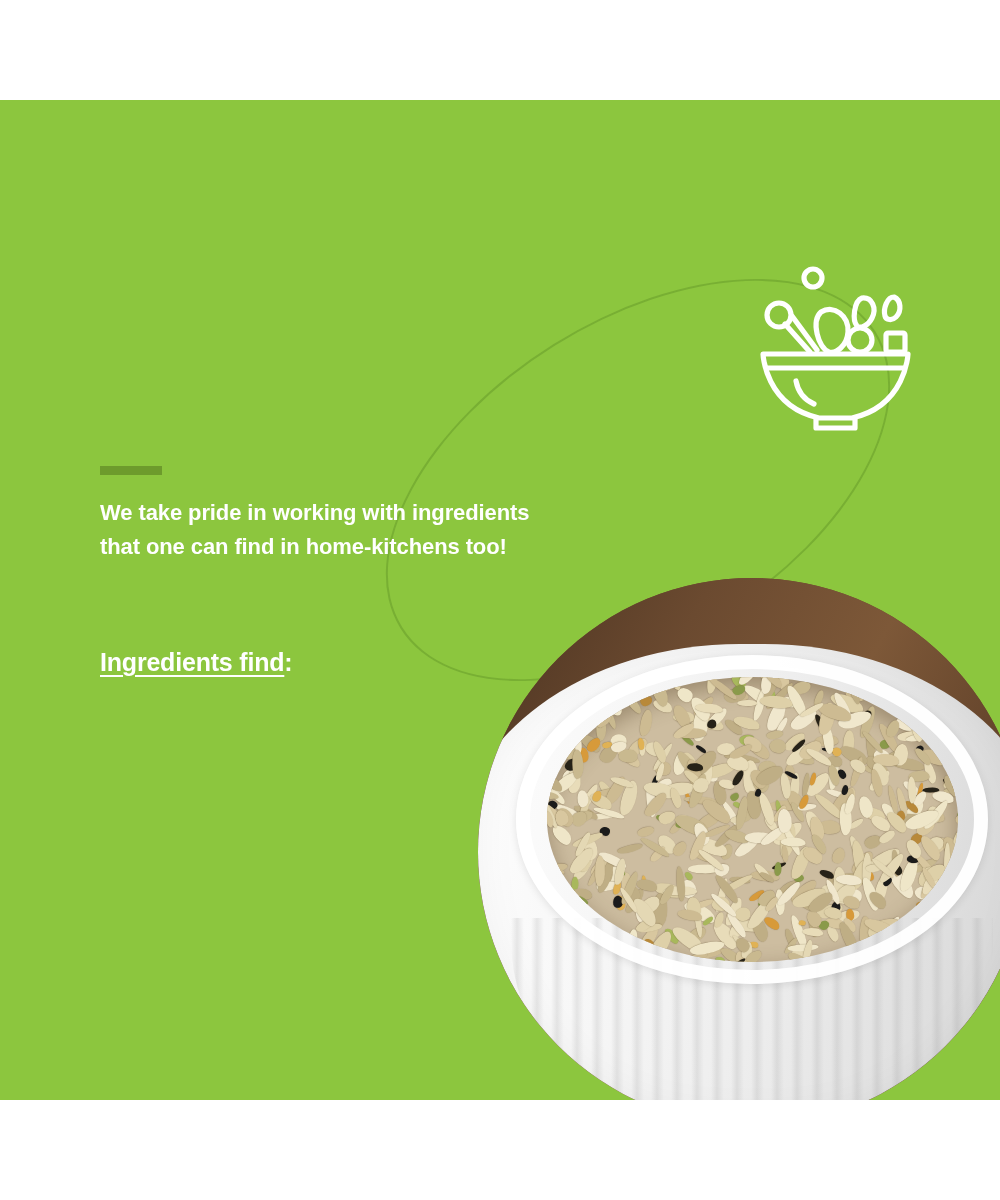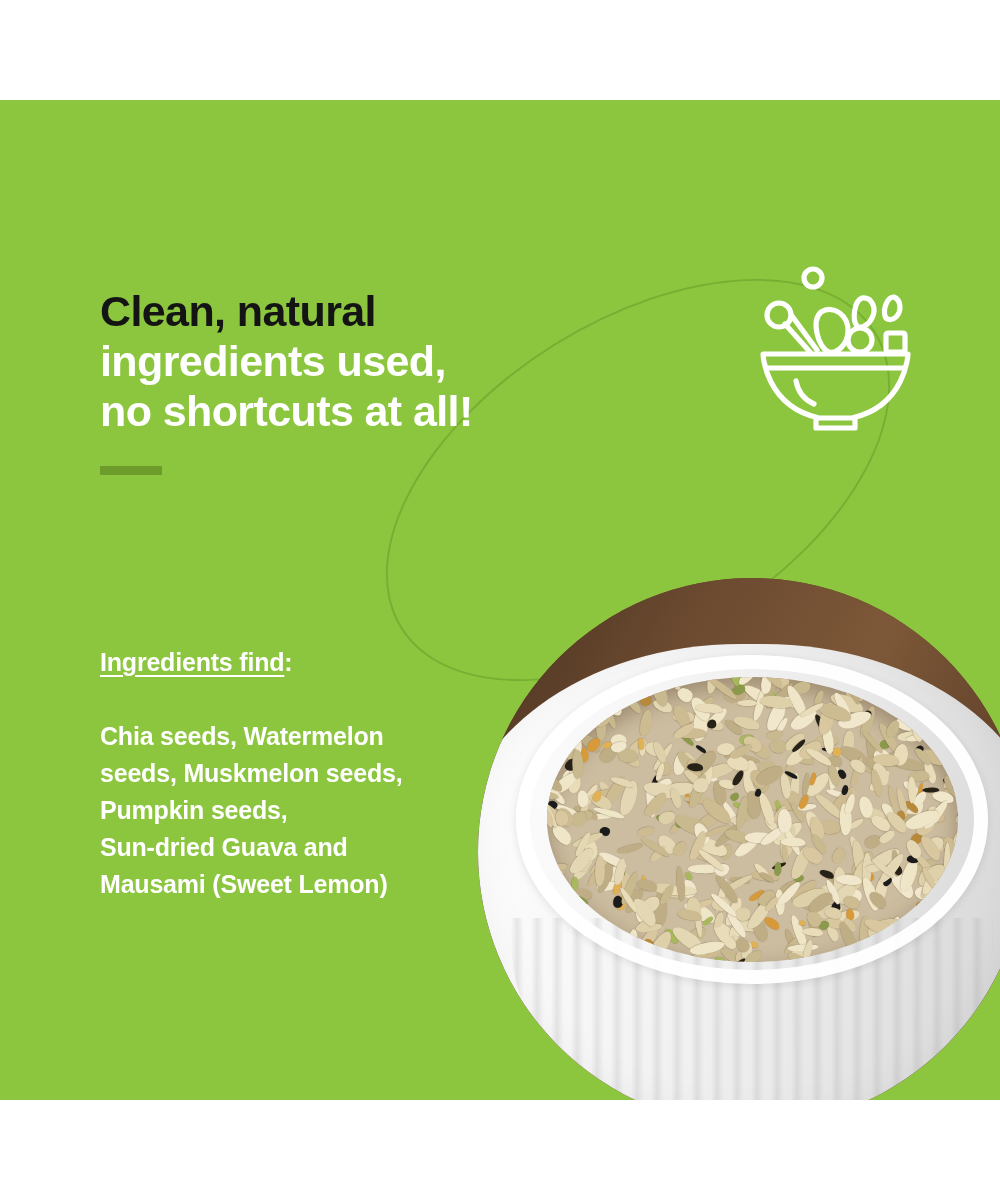--- a/index.html
+++ b/index.html
@@ -201,40 +201,30 @@
         <path d="M146 37 C153 40 154 51 148 57 C144 61 138 60 137 56 C135 49 139 37 146 37 Z"></path>
 
         <circle cx="65" cy="18" r="9"></circle>
 
         <circle cx="112" cy="80" r="12"></circle>
 
         <rect x="138" y="73" width="19" height="19" rx="2"></rect>
       </svg>
     </div>
 
-    <div class="headline">
-      <span class="ln ln-dark">Clean, natural</span>
-      <span class="ln ln-light">ingredients used,</span>
-      <span class="ln ln-light">no shortcuts at all!</span>
+
+    <div class="divider"></div>
+
+    <div class="subtitle">
+      <span class="sl">We take pride in working with ingredients</span>
+      <span class="sl">that one can find in home-kitchens too!</span>
     </div>
 
-    <div class="divider"></div>
-
-    <div class="subtitle">
-    </div>
-
     <div class="ing-heading"><span class="u">Ingredients find</span><span>:</span></div>
 
-    <div class="ing-list">
-      <span class="il">Chia seeds, Watermelon</span>
-      <span class="il">seeds, Muskmelon seeds,</span>
-      <span class="il">Pumpkin seeds,</span>
-      <span class="il">Sun-dried Guava and</span>
-      <span class="il">Mausami (Sweet Lemon)</span>
-    </div>
 
     <div class="photo-circle">
       <div class="photo-inner">
         <div class="wood"></div>
         <div class="ramekin"></div>
         <div class="ribs"></div>
         <div class="bowl-opening">
           <div class="seeds" id="seed-field">
               <span class="seed" style="left:90.15%;top:58.65%;width:5.04%;height:3.97%;background:#d8c79f;transform:translate(-50%,-50%) rotate(149deg);box-shadow:0 0.4px 1px rgba(80,60,30,0.35);"></span>
               <span class="seed" style="left:40.83%;top:36.62%;width:3.40%;height:3.13%;background:#f0e7cd;transform:translate(-50%,-50%) rotate(24deg);box-shadow:0 0.4px 1px rgba(80,60,30,0.35);"></span>

